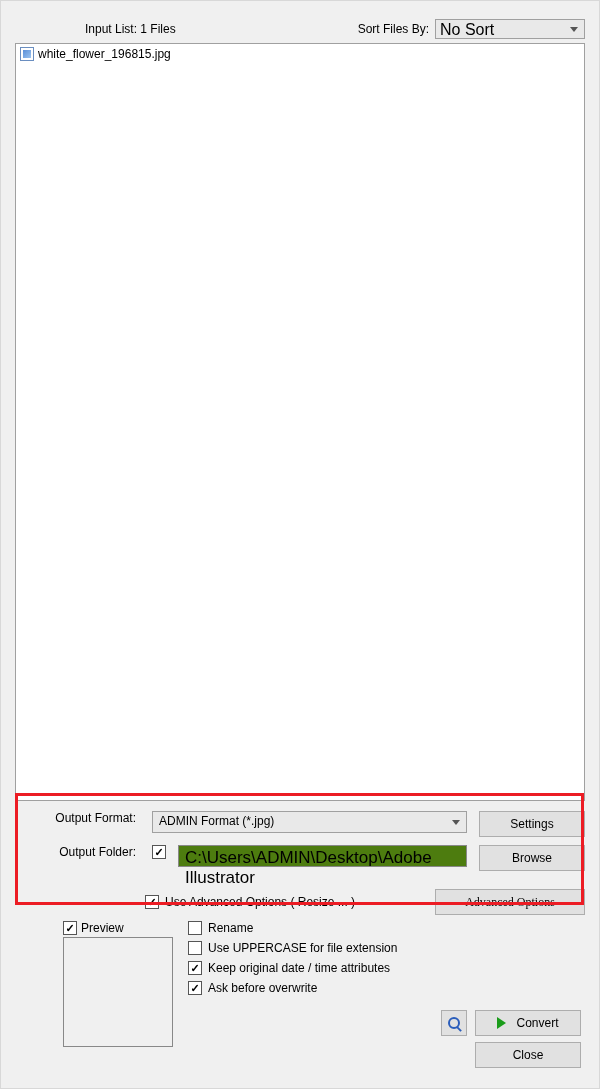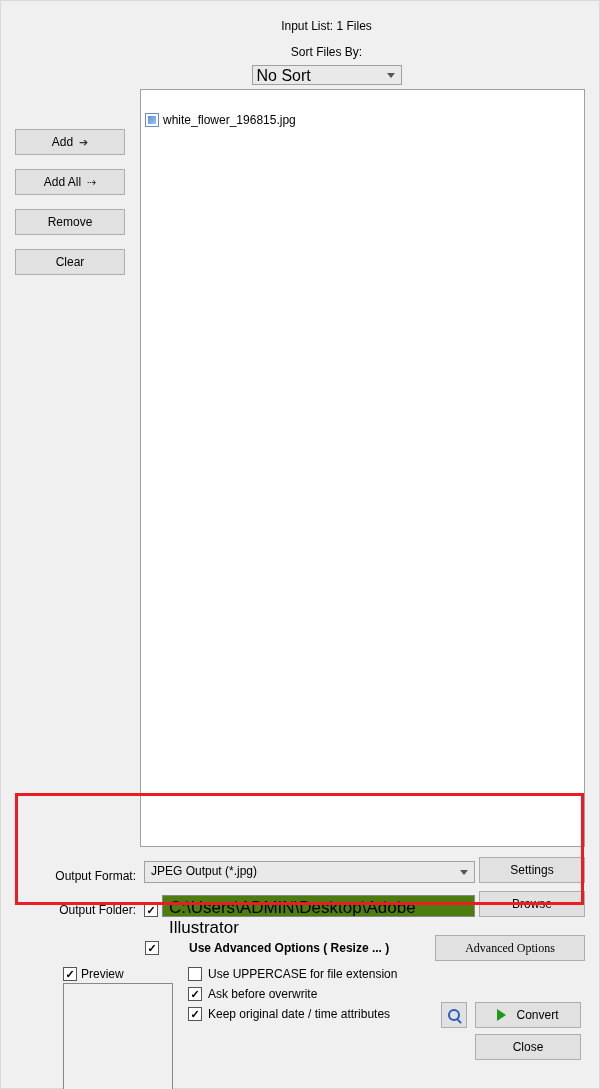--- a/index.html
+++ b/index.html
@@ -15,24 +15,23 @@
     height: 1089px;
     background: #f0f0f0;
     border: 1px solid #d8d8d8;
     padding: 18px 14px 18px 14px;
     position: relative;
     box-shadow: 2px 4px 10px rgba(0,0,0,0.25);
   }
   .top-row {
     display: flex;
     align-items: center;
-    margin-left: 53px;
+    margin-left: 70px;
     margin-bottom: 4px;
     gap: 6px;
-    flex-direction: column;
   }
   .top-row .input-list-label { flex: 0 0 auto; }
   .top-row .spacer { flex: 1; }
   .select {
     width: 150px;
     height: 20px;
     background: #e9e9e9;
     border: 1px solid #a0a0a0;
     font-size: 16px;
     padding: 1px 18px 1px 4px;
@@ -80,21 +79,20 @@
     border: 1px solid #a0a0a0;
     padding: 2px;
     overflow: auto;
   }
   .file-item {
     display: flex;
     align-items: center;
     gap: 4px;
     padding: 1px 2px;
     font-size: 12px;
-    margin-top: 20px;
   }
   .file-icon {
     width: 14px; height: 14px;
     border: 1px solid #6a8ec0;
     background: #fff;
     position: relative;
     flex-shrink: 0;
   }
   .file-icon::after {
     content: "";
@@ -113,22 +111,22 @@
     border: 3px solid #ec1c24;
     pointer-events: none;
   }
 
   .options-area {
     margin-top: 10px;
     margin-left: 0;
   }
   .row {
     display: flex;
-    align-items: flex-end;
-    gap: 4px;
+    align-items: flex-start;
+    gap: 12px;
     margin-bottom: 8px;
   }
   .row .label {
     width: 125px;
     text-align: right;
     padding-right: 4px;
   }
   .combo {
     flex: 1;
     height: 22px;
@@ -222,21 +220,21 @@
   }
   .opt {
     display: flex;
     align-items: center;
     gap: 6px;
   }
 
   .bottom-btns {
     position: absolute;
     right: 18px;
-    bottom: 28px;
+    bottom: 20px;
     display: flex;
     flex-direction: column;
     gap: 6px;
   }
   .bottom-btns .row-b {
     display: flex;
     gap: 8px;
     justify-content: flex-end;
   }
   .iconbtn {
@@ -275,100 +273,88 @@
   <div class="top-row">
     <span class="input-list-label">Input List:  1 Files</span>
     <span class="spacer"></span>
     <span>Sort Files By:</span>
     <div class="select">
       <span>No Sort</span>
     </div>
   </div>
 
   <div class="main-row">
-    <div class="left-col">
-      <div class="btn">
-        <span>Add</span>
-        <span class="arrow-icon">➔</span>
-      </div>
-      <div class="btn">
-        <span>Add All</span>
-        <span class="arrow-icon">⇢</span>
-      </div>
-      <div class="btn">
-        <span>Remove</span>
-      </div>
-      <div class="btn">
-        <span>Clear</span>
-      </div>
-    </div>
 
     <div class="listbox">
       <div class="file-item">
         <span class="file-icon"></span>
         <span>white_flower_196815.jpg</span>
       </div>
     </div>
   </div>
 
   <div class="options-area">
 
     <div class="row">
       <span class="label">Output Format:</span>
       <div class="combo">
-        <span>JPEG Output (*.jpg)</span>
+        <span>ADMIN Format (*.jpg)</span>
       </div>
       <div class="btn small">
         <span>Settings</span>
       </div>
     </div>
 
     <div class="row">
       <span class="label">Output Folder:</span>
       <span class="checkbox checked"></span>
       <div class="textfield">
         <span>C:\Users\ADMIN\Desktop\Adobe Illustrator</span>
       </div>
       <div class="btn small">
         <span>Browse</span>
       </div>
     </div>
 
     <div class="adv-row">
       <div class="adv-label">
         <span class="checkbox checked"></span>
-        <span style="font-weight:bold;margin-left:24px;">Use Advanced Options ( Resize ... )</span>
+        <span style="font-weight:normal;">Use Advanced Options ( Resize ... )</span>
       </div>
       <span class="spacer"></span>
       <div class="btn adv-btn">
         <span>Advanced Options</span>
       </div>
     </div>
 
     <div class="preview-row">
       <div class="preview-col">
         <div class="preview-check">
           <span class="checkbox checked"></span>
           <span>Preview</span>
         </div>
         <div class="preview-box"></div>
       </div>
 
       <div class="option-col">
         <div class="opt">
           <span class="checkbox"></span>
+          <span>Rename</span>
+        </div>
+        <div class="opt">
+          <span class="checkbox"></span>
           <span>Use UPPERCASE for file extension</span>
+        </div>
+        <div class="opt">
+          <span class="checkbox checked"></span>
+          <span>Keep original date / time attributes</span>
         </div>
         <div class="opt">
           <span class="checkbox checked"></span>
           <span>Ask before overwrite</span>
-        </div>
-        <div class="opt">
-          <span class="checkbox checked"></span>
-          <span>Keep original date / time attributes</span>
         </div>
       </div>
     </div>
   </div>
 
   <div class="bottom-btns">
     <div class="row-b">
       <div class="iconbtn">
         <span class="mag"></span>
       </div>

